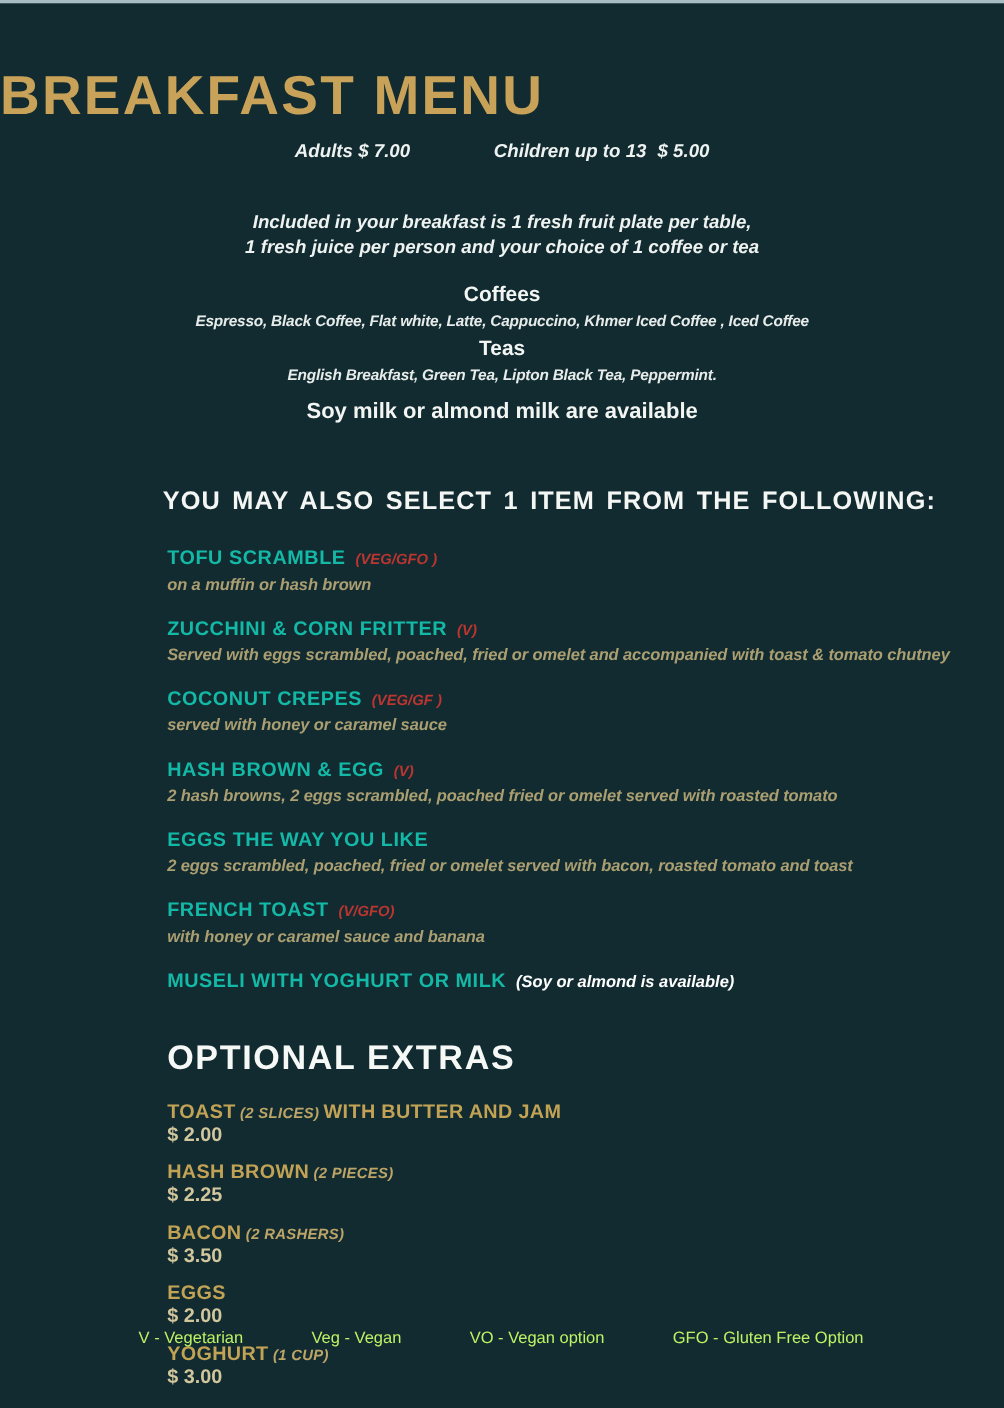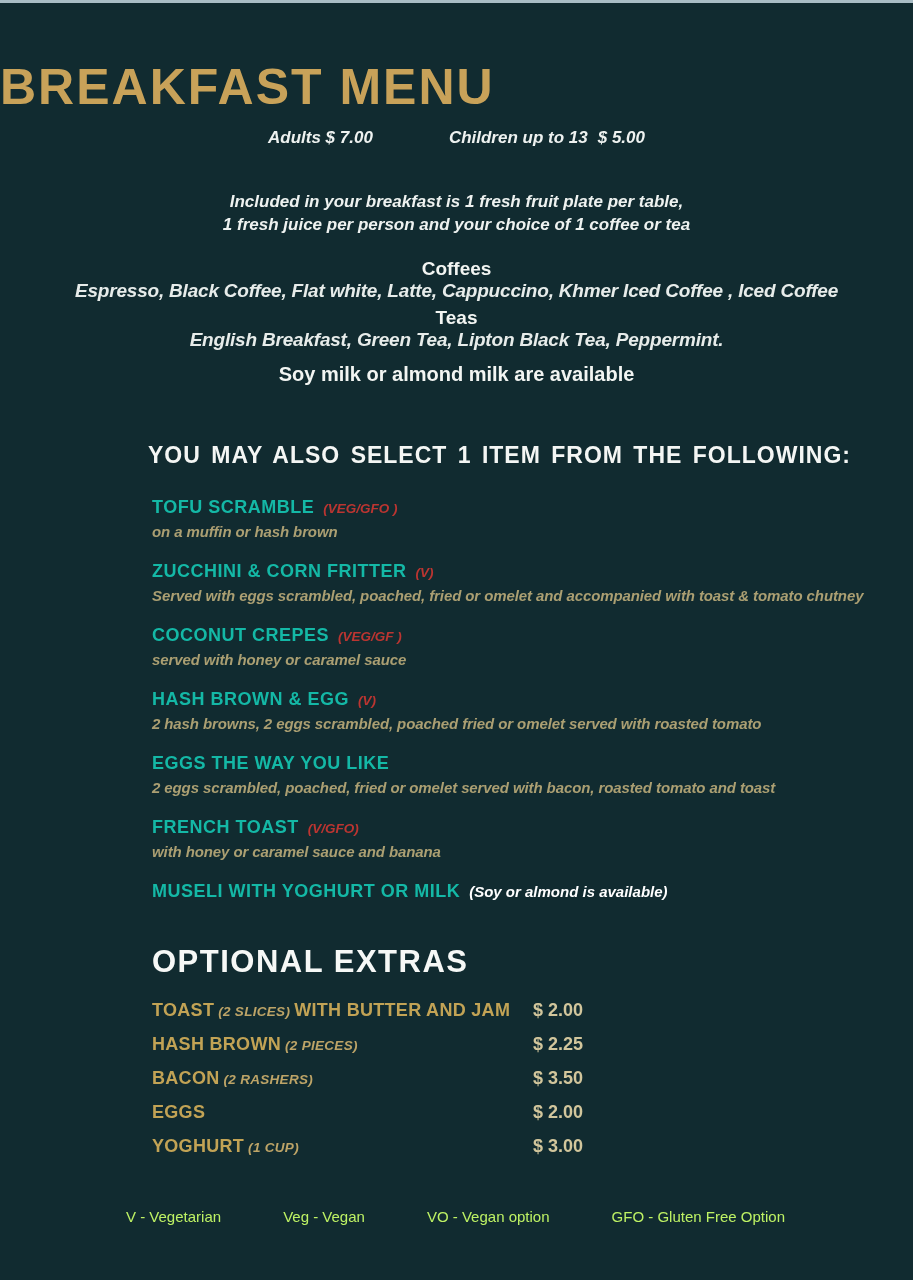--- a/index.html
+++ b/index.html
@@ -44,21 +44,21 @@
     text-align: center;
     color: #eef2f0;
     font-size: 17px; font-weight: 700; font-style: italic;
     line-height: 23px;
   }
   .beverages { text-align: center; margin-top: 22px; }
   .bev-heading {
     color: #f2f5f2; font-size: 19px; font-weight: 700; line-height: 22px;
   }
   .bev-list {
-    color: #e7ecea; font-size: 19px; font-style: italic; font-weight: 600;
+    color: #e7ecea; font-size: 14px; font-style: italic; font-weight: 600;
     letter-spacing: -0.2px; line-height: 20px; margin-top: 1px;
   }
   .teas-block { margin-top: 6px; }
   .milk-note {
     margin-top: 13px;
     color: #f2f5f2; font-size: 20px; font-weight: 700;
   }
 
   
   .select-heading {
@@ -88,21 +88,21 @@
 
   
   .extras { margin: 42px 0 0 152px; }
   .extras-heading {
     color: #f6f8f6; font-size: 31px; font-weight: 700;
     letter-spacing: 1.5px;
   }
   .extras-table { margin-top: 20px; }
   .extras-row {
     display: flex; align-items: baseline;
-    width: 440px; margin-bottom: 13px;
+    width: 440px; margin-bottom: 13px; flex-direction: column;
   }
   .extras-name {
     width: 381px;
     color: #c2a355; font-size: 18px; font-weight: 700;
     letter-spacing: 0.3px;
   }
   .extras-qualifier {
     font-size: 13.5px; font-style: italic; font-weight: 700;
     color: #bda467; margin: 0 4px;
   }

